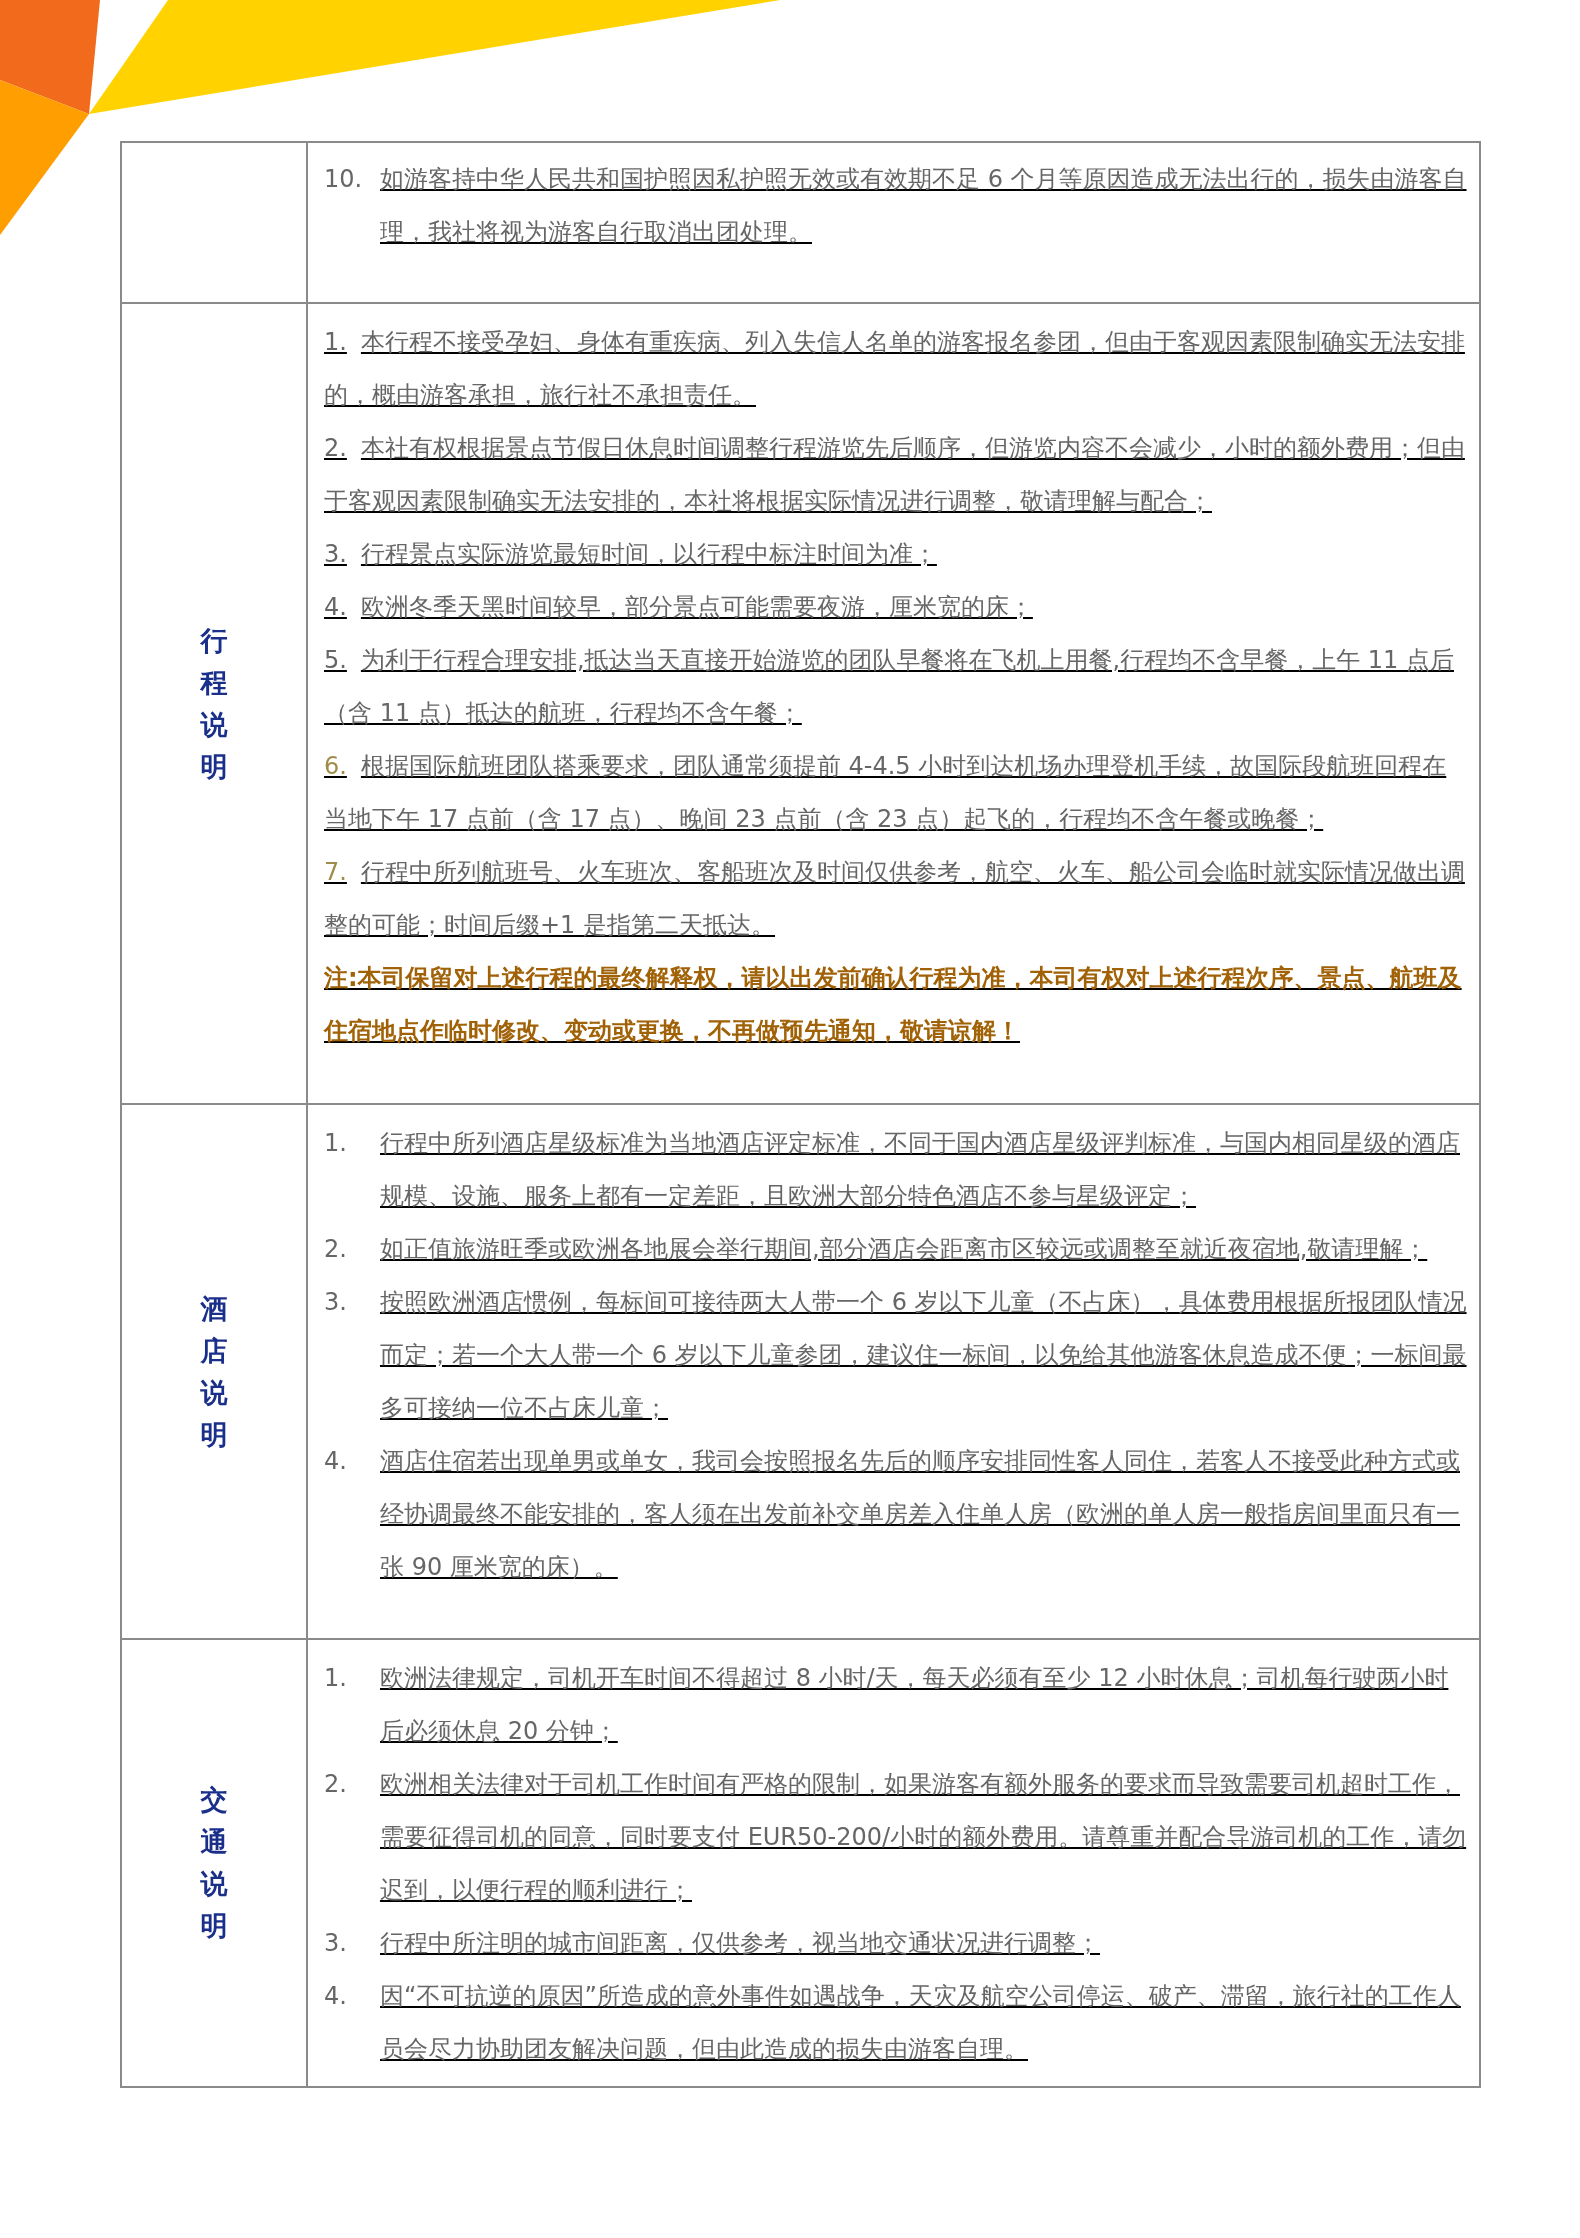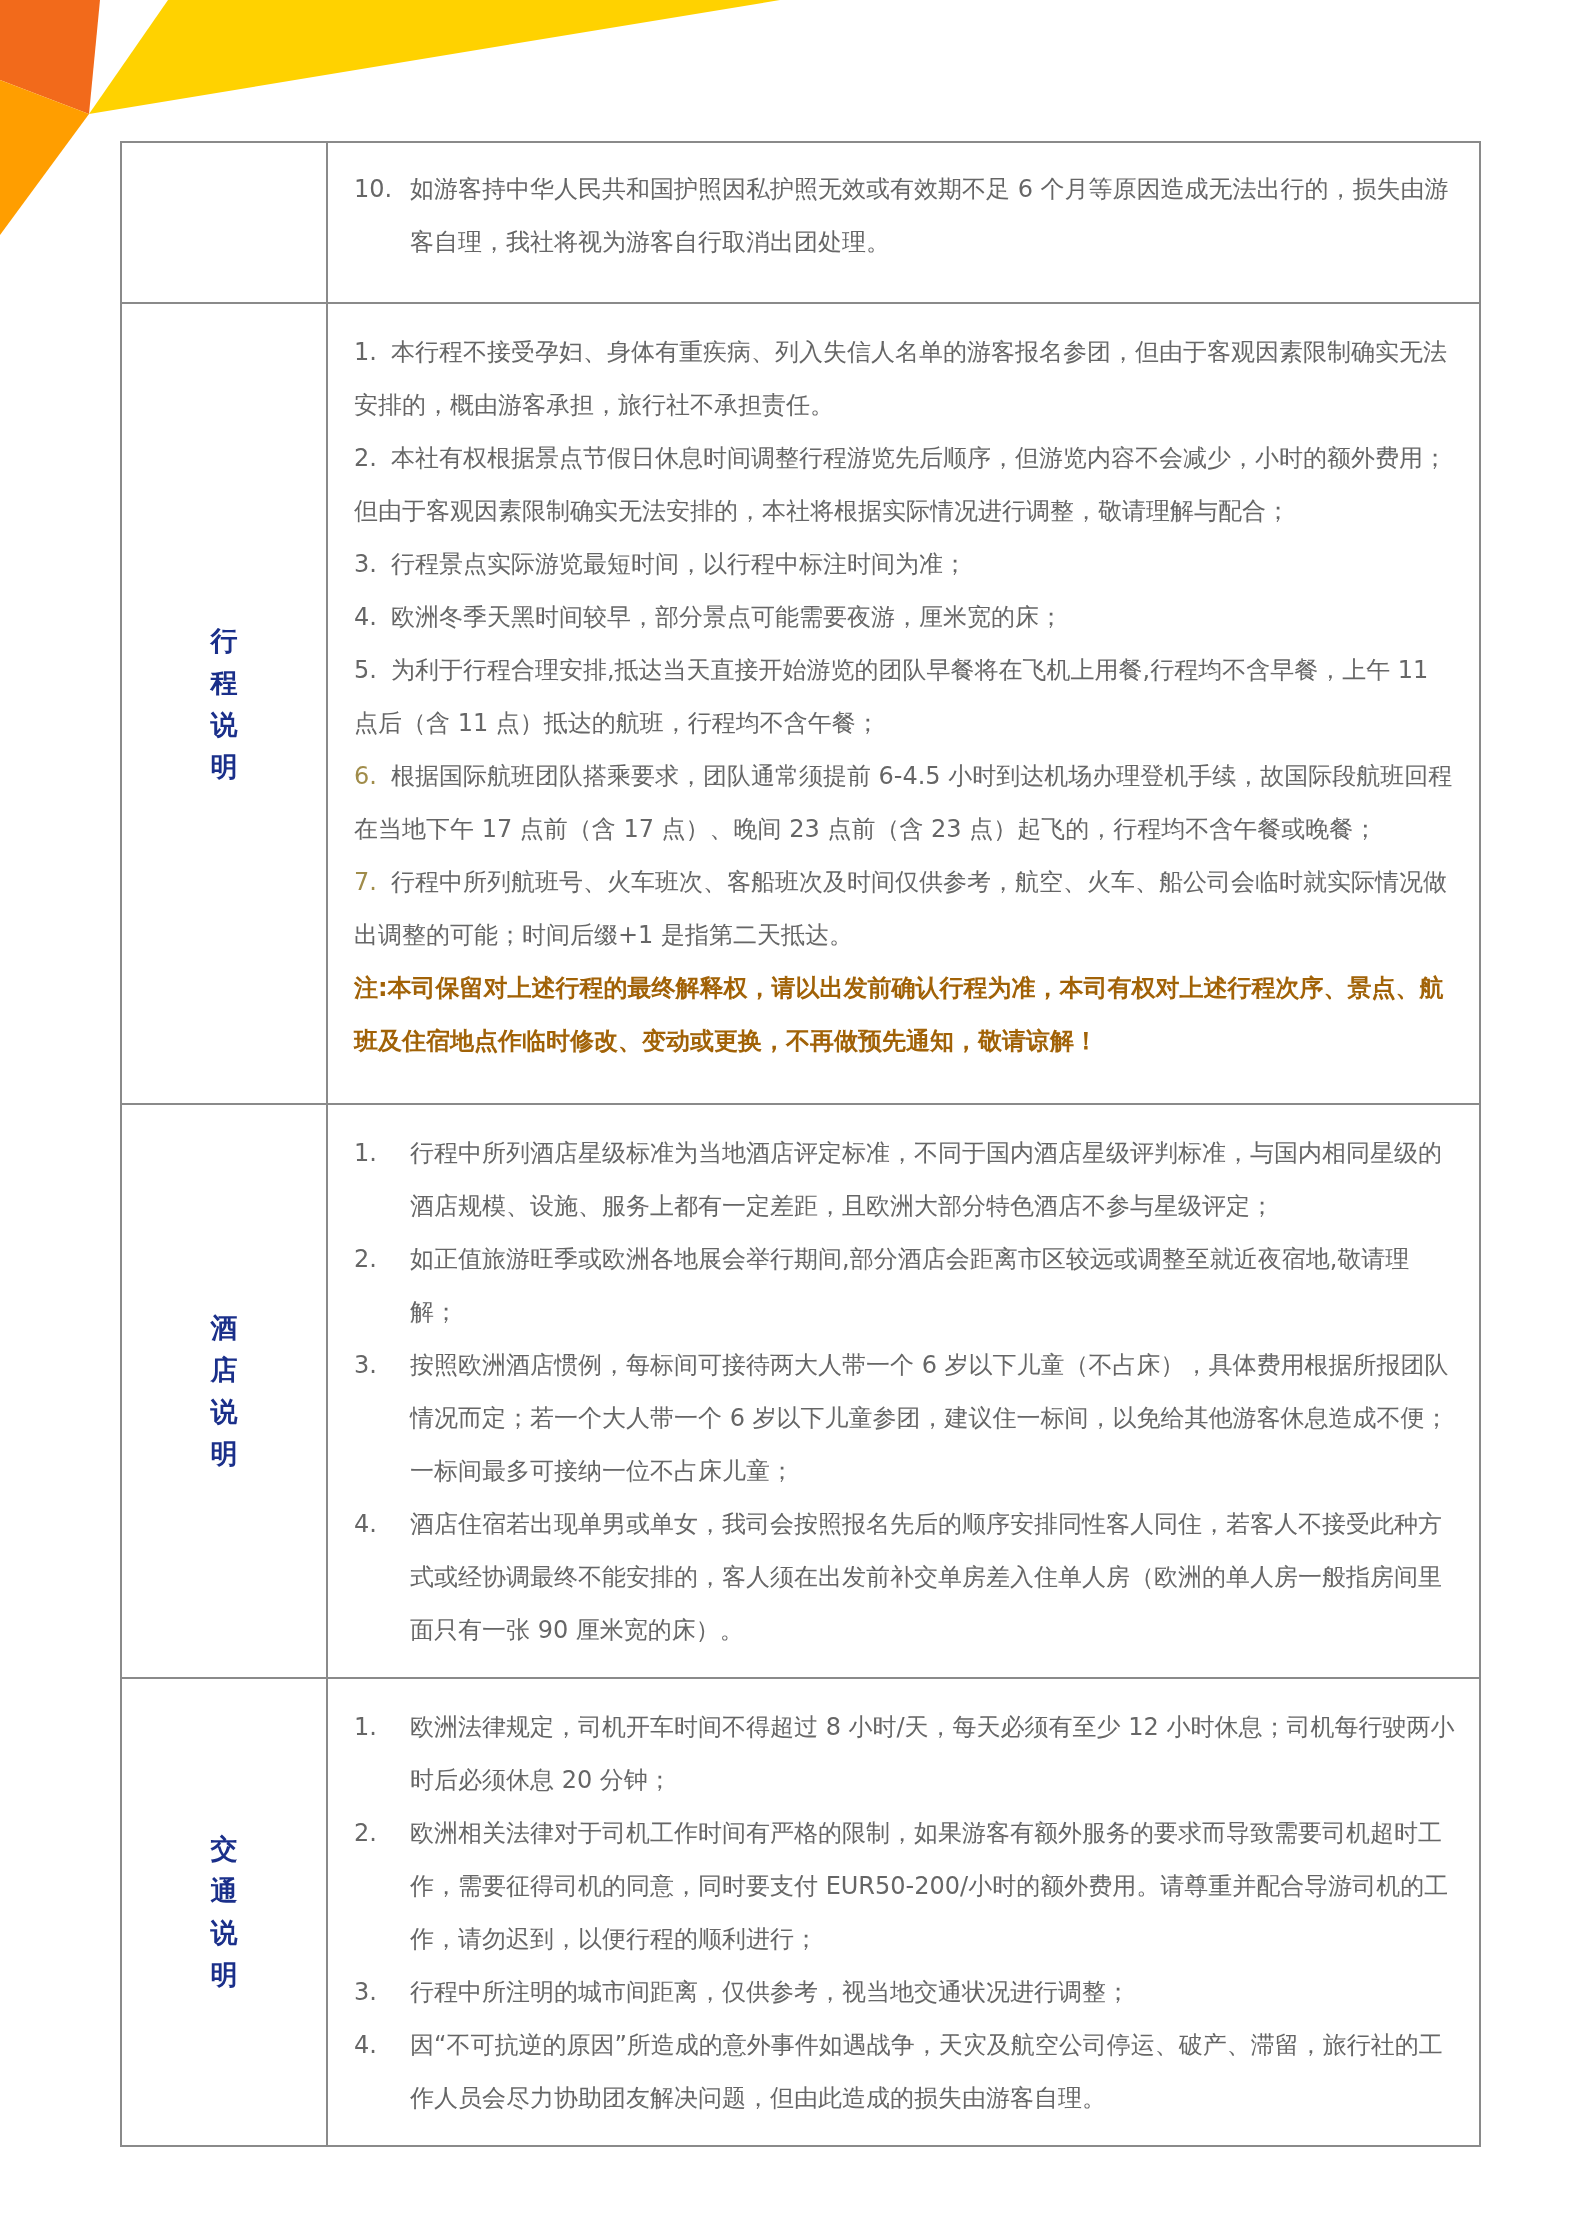--- a/index.html
+++ b/index.html
@@ -5,21 +5,21 @@
   html, body { margin: 0; padding: 0; }
   body {
     width: 1580px; height: 2238px; background: #ffffff; position: relative; overflow: hidden;
     font-family: "DejaVu Sans", "Liberation Sans", sans-serif;
   }
   .banner { position: absolute; left: 0; top: 0; width: 1580px; height: 260px; }
   .tbl {
     position: absolute; left: 120px; top: 141px; width: 1361px;
     border-collapse: collapse; table-layout: fixed;
   }
-  .tbl td { border: 2px solid #8a8a8a; vertical-align: top; padding: 12px; }
+  .tbl td { border: 2px solid #8a8a8a; vertical-align: top; padding: 2px; text-decoration: underline; }
   .tbl td.label-cell { width: 180px; vertical-align: middle; text-align: center; }
   .vlabel {
     display: inline-block; width: 30px; color: #1a2f8a; font-weight: bold;
     font-size: 27px; line-height: 42px; word-break: break-all; text-align: center;
   }
   .content { padding: 10px 10px 8px 14px; color: #666666; font-size: 24px; line-height: 53px; }
   .item { position: relative; }
   .item.hang { padding-left: 56px; }
   .item.hang .num { position: absolute; left: 0; top: 0; }
   .item.inline .num { margin-right: 14px; }
@@ -67,21 +67,21 @@
         <div class="item inline">
           <span class="num">3.</span><span>行程景点实际游览最短时间，以行程中标注时间为准；</span>
         </div>
         <div class="item inline">
           <span class="num">4.</span><span>欧洲冬季天黑时间较早，部分景点可能需要夜游，厘米宽的床；</span>
         </div>
         <div class="item inline">
           <span class="num">5.</span><span>为利于行程合理安排,抵达当天直接开始游览的团队早餐将在飞机上用餐,行程均不含早餐，上午 11 点后（含 11 点）抵达的航班，行程均不含午餐；</span>
         </div>
         <div class="item inline">
-          <span class="num gold">6.</span><span>根据国际航班团队搭乘要求，团队通常须提前 6-4.5 小时到达机场办理登机手续，故国际段航班回程在当地下午 17 点前（含 17 点）、晚间 23 点前（含 23 点）起飞的，行程均不含午餐或晚餐；</span>
+          <span class="num gold">6.</span><span>根据国际航班团队搭乘要求，团队通常须提前 4-4.5 小时到达机场办理登机手续，故国际段航班回程在当地下午 17 点前（含 17 点）、晚间 23 点前（含 23 点）起飞的，行程均不含午餐或晚餐；</span>
         </div>
         <div class="item inline">
           <span class="num gold">7.</span><span>行程中所列航班号、火车班次、客船班次及时间仅供参考，航空、火车、船公司会临时就实际情况做出调整的可能；时间后缀+1 是指第二天抵达。</span>
         </div>
         <div class="note">注:本司保留对上述行程的最终解释权，请以出发前确认行程为准，本司有权对上述行程次序、景点、航班及住宿地点作临时修改、变动或更换，不再做预先通知，敬请谅解！</div>
       </div>
     </td>
   </tr>
 
   <tr style="height:535px;">

